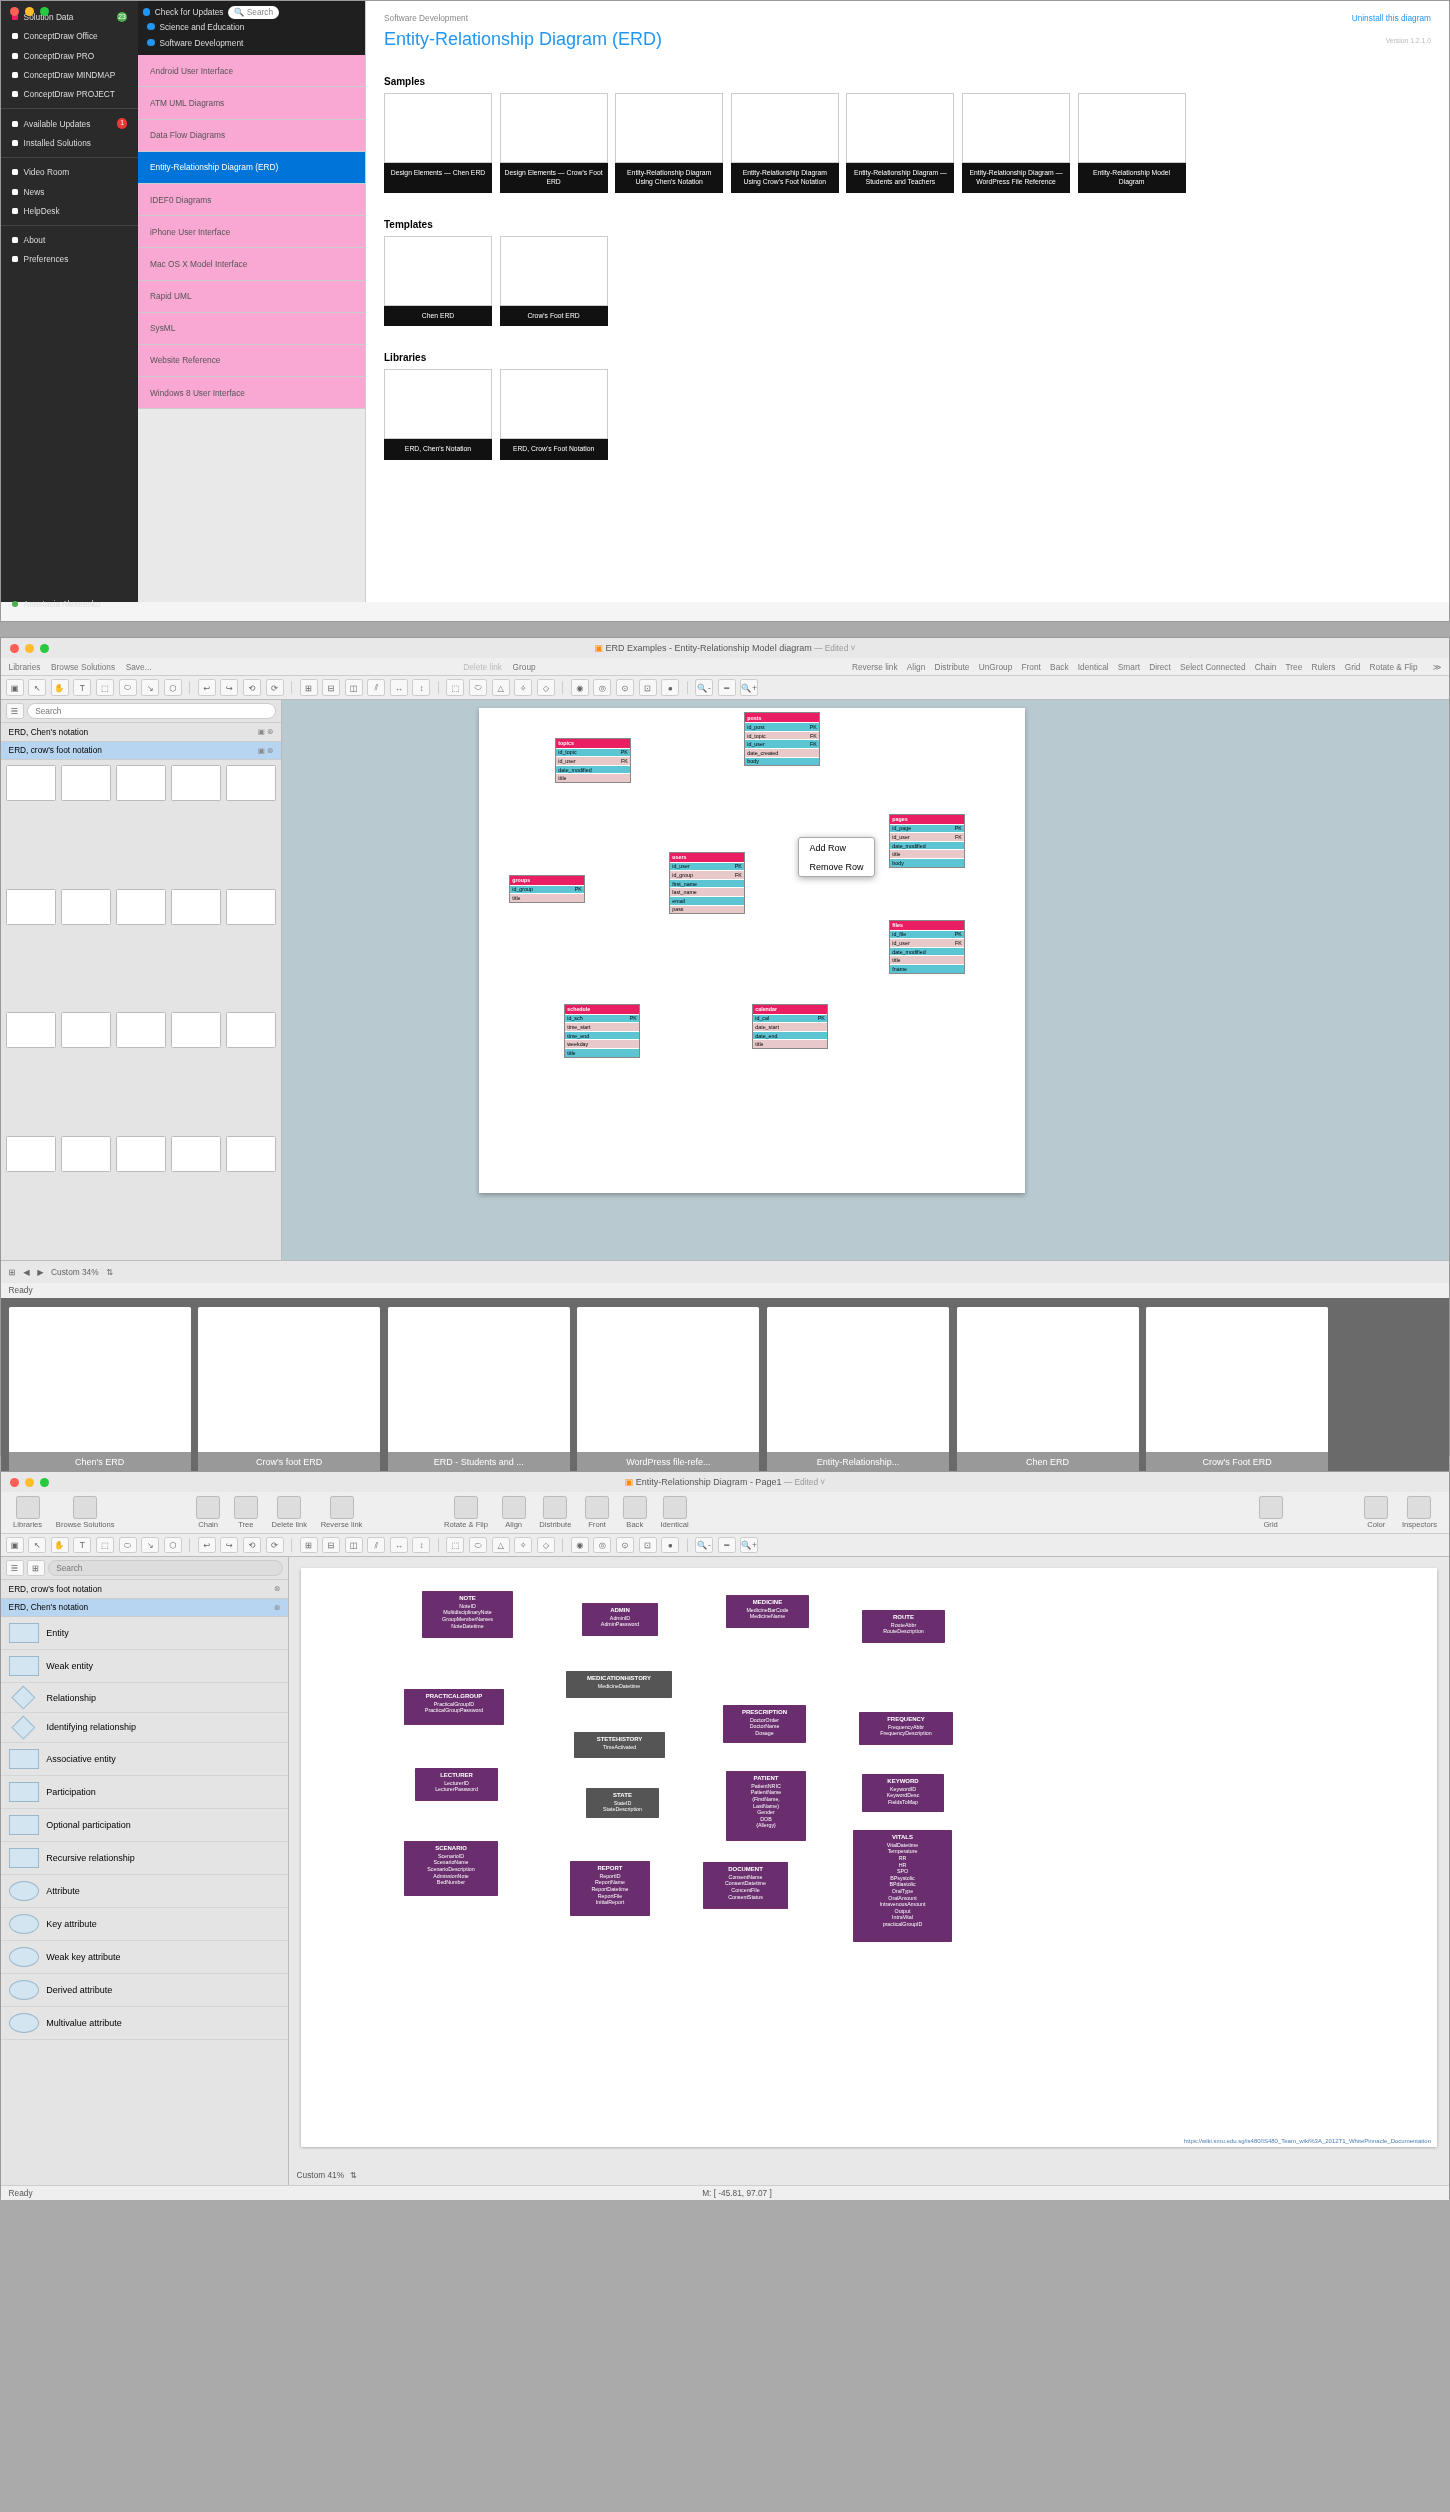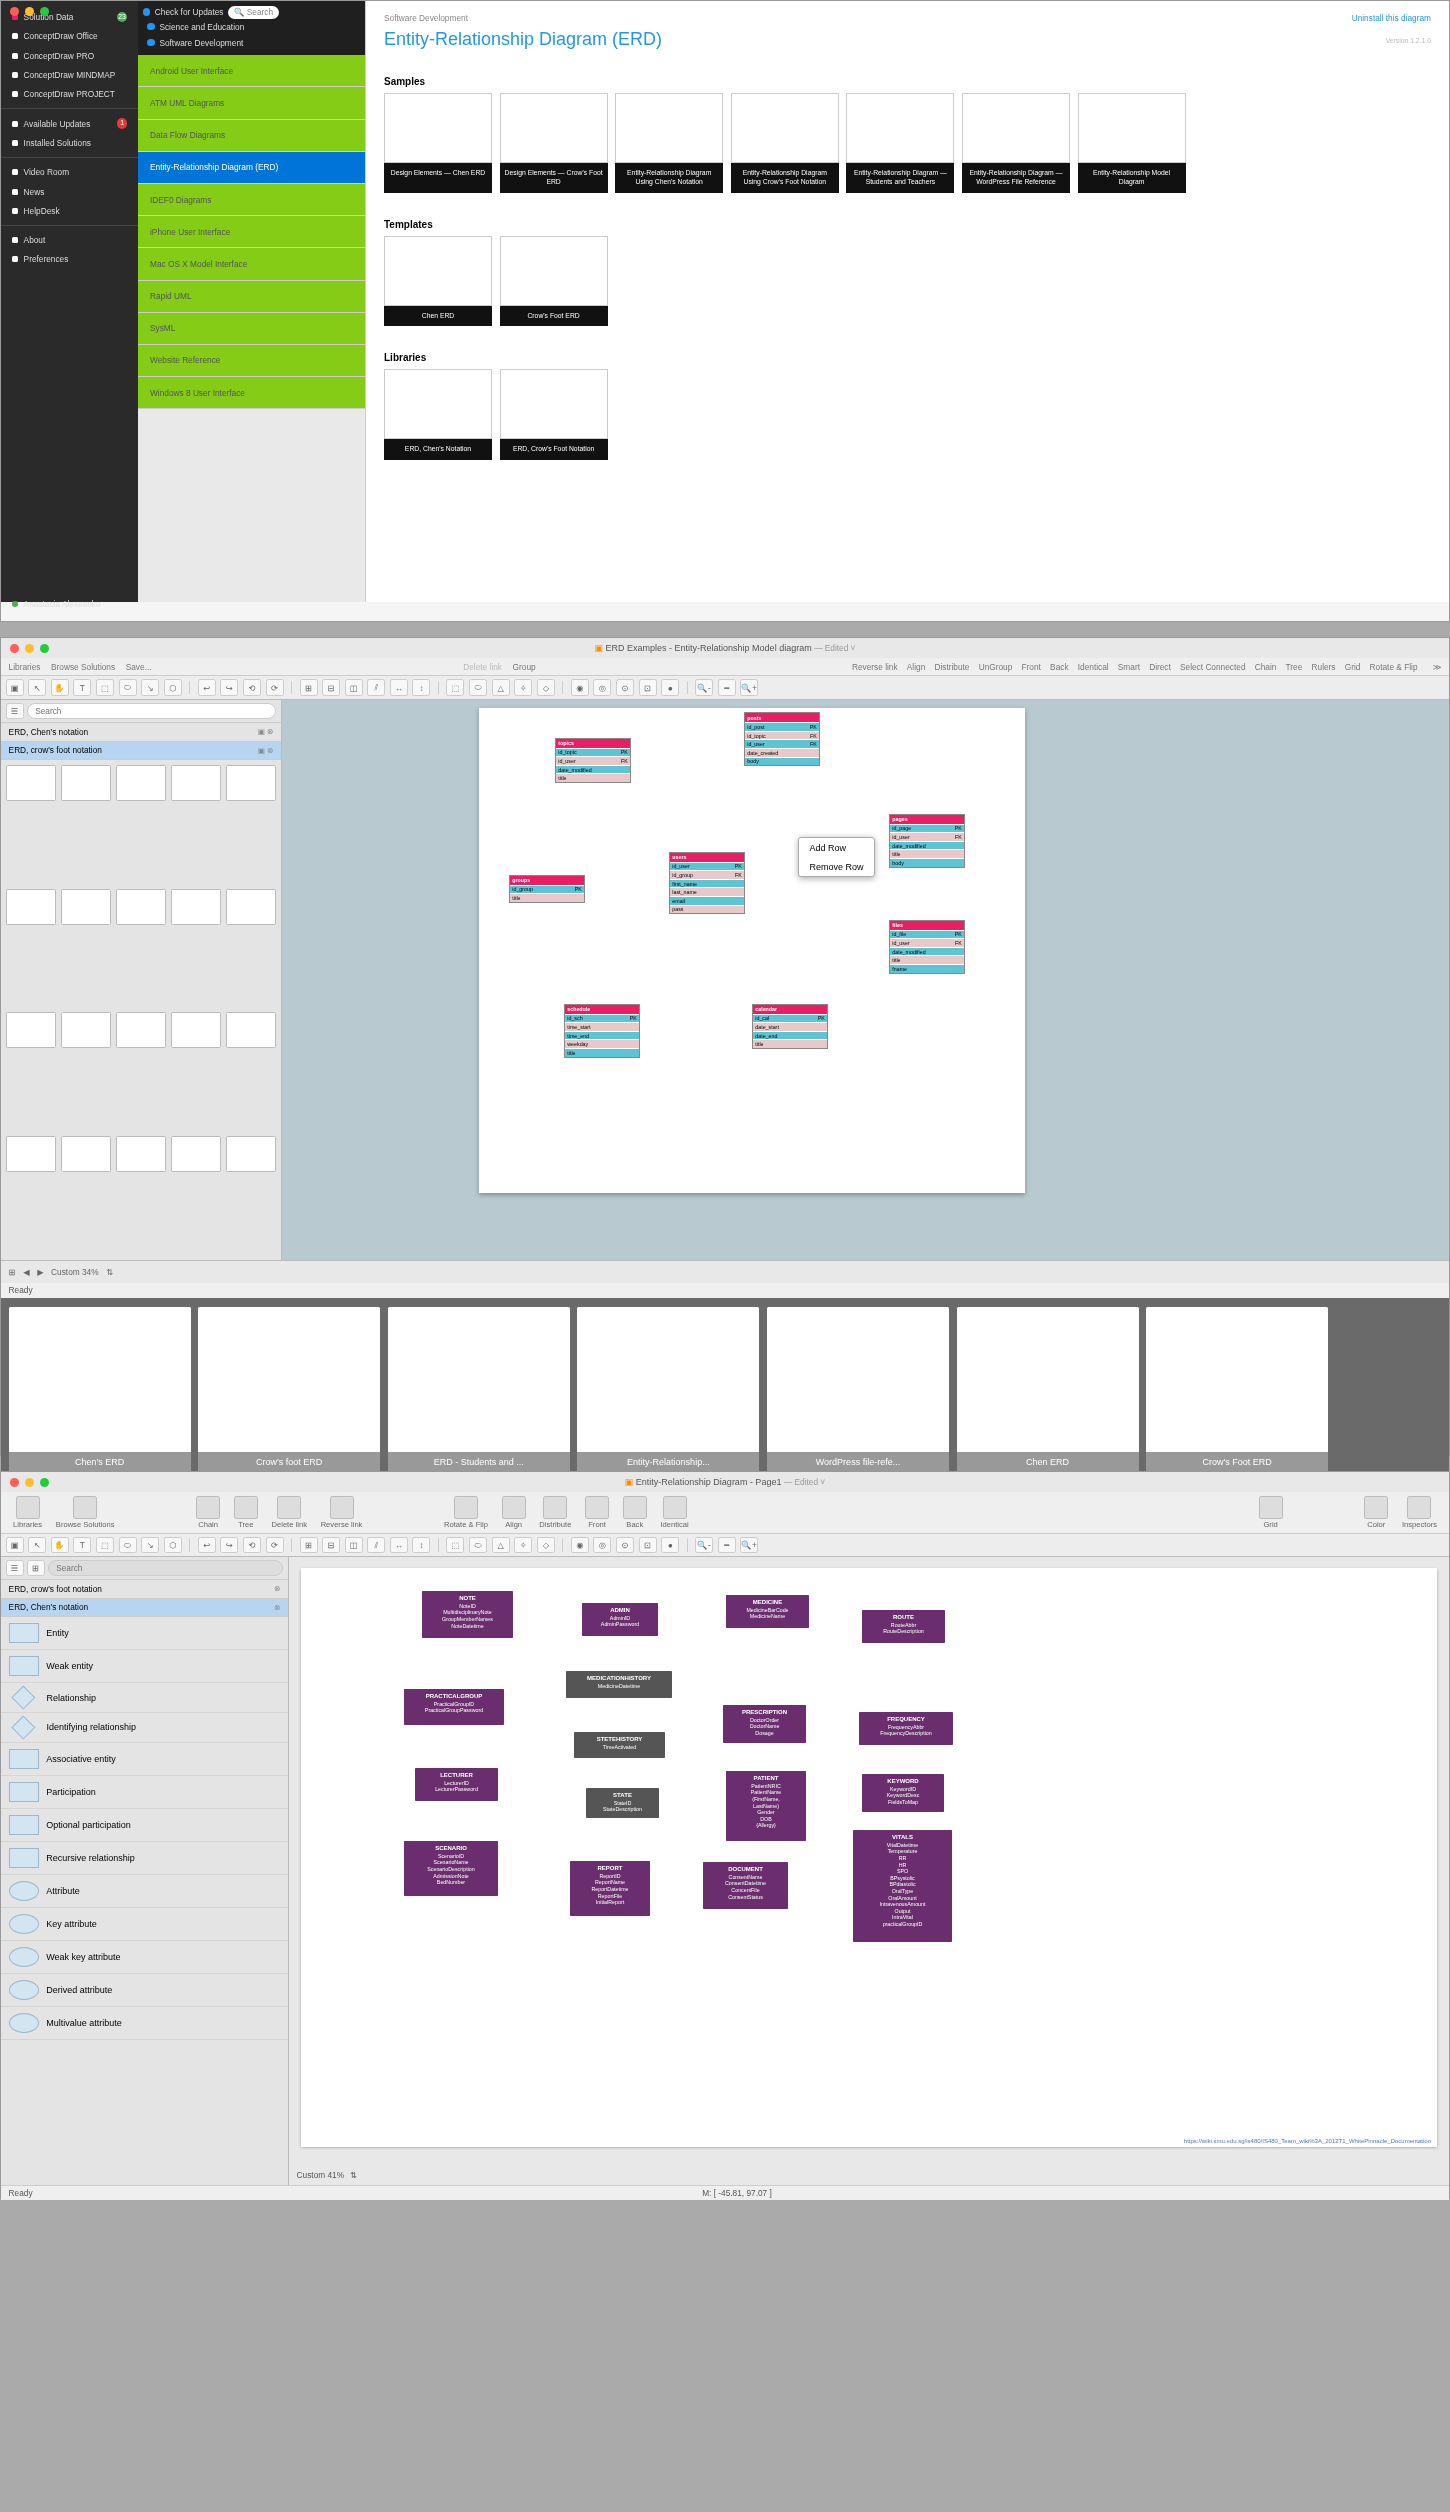--- a/index.html
+++ b/index.html
@@ -20,21 +20,21 @@
 .badge-g{display:inline-block;background:#4caf50;color:#fff;border-radius:50%;width:10.6px;height:10.6px;font-size:6.8px;text-align:center;line-height:10.6px;margin-left:auto}
 .badge-r{display:inline-block;background:#e53935;color:#fff;border-radius:50%;width:10.6px;height:10.6px;font-size:6.8px;text-align:center;line-height:10.6px;margin-left:auto}
 .p1-col1 hr{border:none;border-top:0.8px solid #444;margin:4.6px 0}
 .userdot{width:6px;height:6px;background:#4caf50;border-radius:50%;display:inline-block}
 .p1-col2{width:228px;background:#e9e9e9;display:flex;flex-direction:column;border-right:0.8px solid #ccc}
 .p1-col2-top{background:#1f1f1f;color:#ddd;padding:4.6px}
 .chk{display:flex;align-items:center;gap:4.6px;padding:3px 4.6px;font-size:8.3px}
 .chk .dot{width:7.6px;height:7.6px;border-radius:50%;background:#2196f3}
 .search1{background:#fff;border-radius:7.6px;font-size:8.3px;color:#888;padding:1.5px 6px;float:right}
 .p1-col2-list{flex:1;overflow:auto}
-.p1-col2-list .itm{background:#84cc16;border-bottom:0.8px solid #ccc;padding:10.6px 12px;font-size:8.3px;color:#555}
+.p1-col2-list .itm{background:#f9a8d4;border-bottom:0.8px solid #ccc;padding:10.6px 12px;font-size:8.3px;color:#555}
 .p1-col2-list .itm.sel{background:#0074d9;color:#fff}
 .p1-col3{flex:1;background:#fff;padding:12px 18px;overflow:auto;position:relative}
 .crumb{font-size:8.3px;color:#888}
 .uninst{position:absolute;top:12px;right:18px;font-size:8.3px;color:#2196f3}
 .ver{position:absolute;top:36px;right:18px;font-size:6.8px;color:#bbb}
 .h-title{color:#2196f3;font-size:18px;font-weight:400;margin:6px 0}
 .h-sec{font-size:10px;font-weight:600;margin:26px 0 6px}
 .thumb-row{display:flex;flex-wrap:wrap;gap:7.6px}
 .thumb{width:108px;background:#111;color:#fff;font-size:6.8px;text-align:center}
 .thumb .img{height:70px;background:#fff;border:0.8px solid #ccc;display:flex;align-items:center;justify-content:center;font-size:6px;color:#bbb}
@@ -549,24 +549,24 @@
       <div class="g-item">
         <div class="gcap">Chen's ERD</div>
       </div>
       <div class="g-item">
         <div class="gcap">Crow's foot ERD</div>
       </div>
       <div class="g-item">
         <div class="gcap">ERD - Students and ...</div>
       </div>
       <div class="g-item">
+        <div class="gcap">WordPress file-refe...</div>
+      </div>
+      <div class="g-item">
         <div class="gcap">Entity-Relationship...</div>
-      </div>
-      <div class="g-item">
-        <div class="gcap">WordPress file-refe...</div>
       </div>
       <div class="g-item">
         <div class="gcap">Chen ERD</div>
       </div>
       <div class="g-item">
         <div class="gcap">Crow's Foot ERD</div>
       </div>
     </div>
 </div>
 

